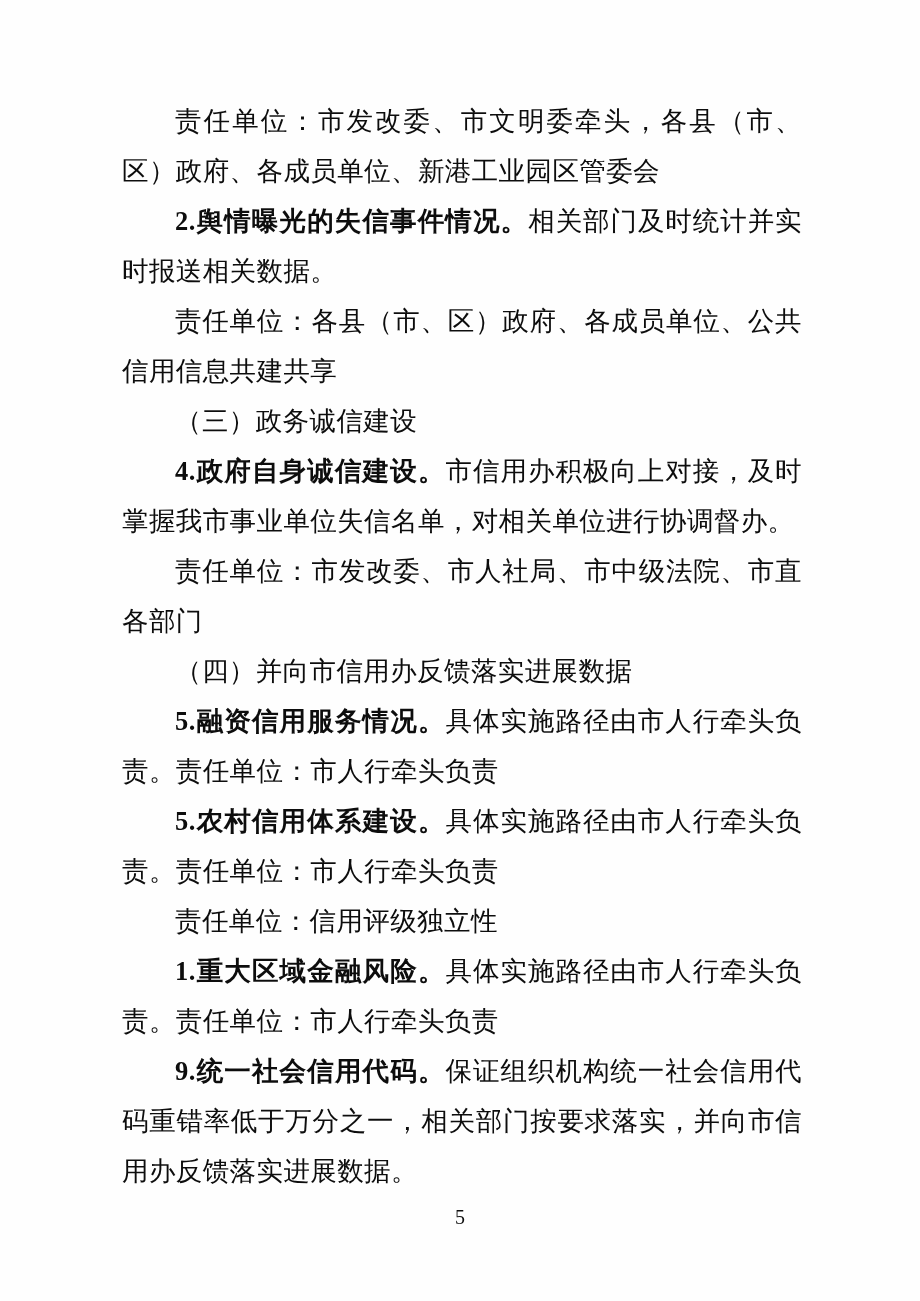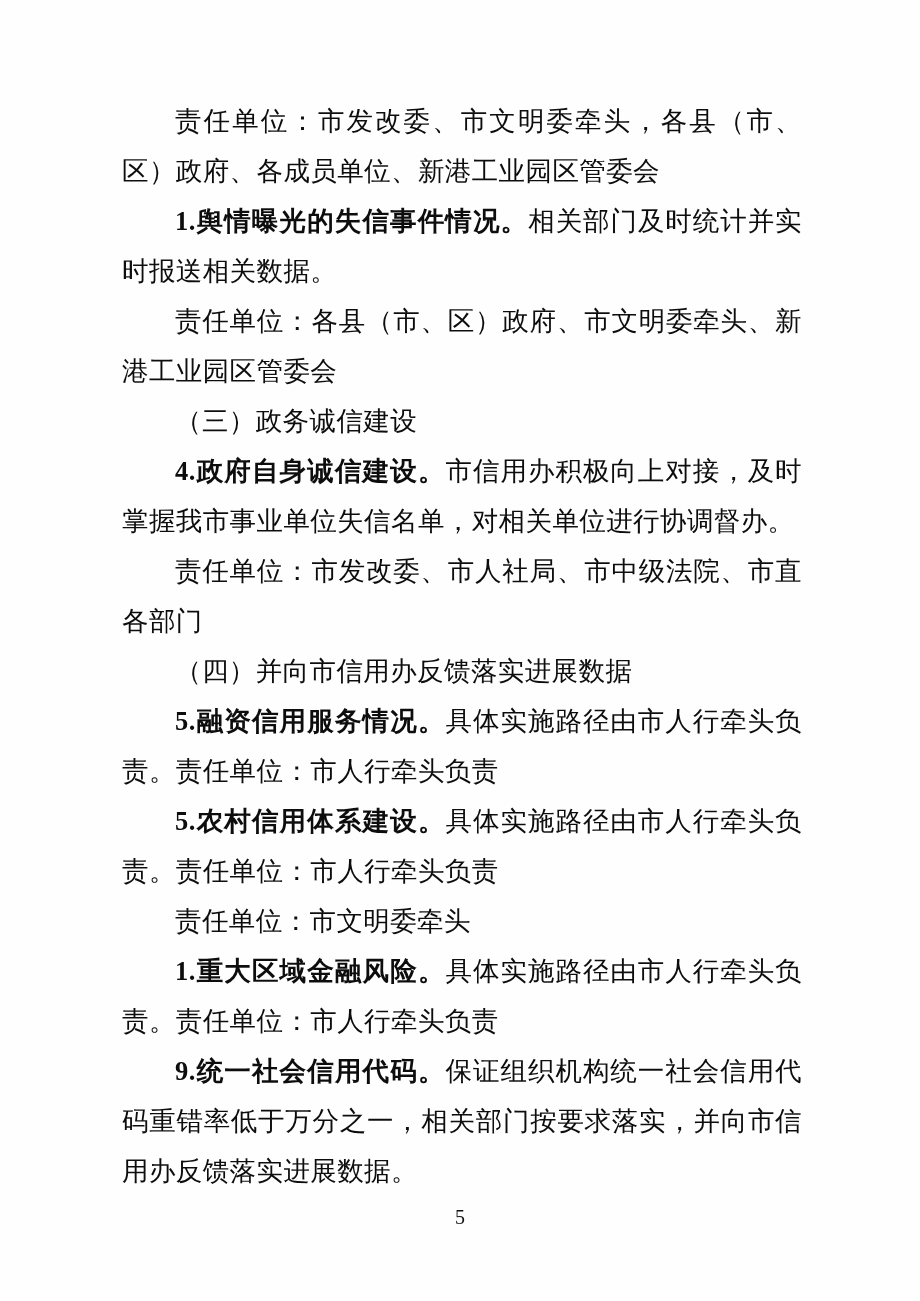--- a/index.html
+++ b/index.html
@@ -57,25 +57,25 @@
 <body>
 
 <div class="page">
   <div class="doc-body">
 
     <p class="para resp">
       <span class="rest">责任单位：市发改委、市文明委牵头，各县（市、区）政府、各成员单位、新港工业园区管委会</span>
     </p>
 
     <p class="para">
-      <span class="lead">1.舆情曝光的失信事件情况。</span><span class="rest">相关部门及时统计并实时报送相关数据。</span>
+      <span class="lead">2.舆情曝光的失信事件情况。</span><span class="rest">相关部门及时统计并实时报送相关数据。</span>
     </p>
 
     <p class="para resp">
-      <span class="rest">责任单位：各县（市、区）政府、市文明委牵头、新港工业园区管委会</span>
+      <span class="rest">责任单位：各县（市、区）政府、各成员单位、公共信用信息共建共享</span>
     </p>
 
     <p class="para">
       <span class="rest">（三）政务诚信建设</span>
     </p>
 
     <p class="para">
       <span class="lead">4.政府自身诚信建设。</span><span class="rest">市信用办积极向上对接，及时掌握我市事业单位失信名单，对相关单位进行协调督办。</span>
     </p>
 
@@ -90,21 +90,21 @@
     <p class="para">
       <span class="lead">5.融资信用服务情况。</span><span class="rest">具体实施路径由市人行牵头负责。责任单位：市人行牵头负责</span>
     </p>
 
     <p class="para">
       <span class="lead">5.农村信用体系建设。</span><span class="rest">具体实施路径由市人行牵头负责。责任单位：市人行牵头负责</span>
     </p>
 
 
     <p class="para resp">
-      <span class="rest">责任单位：市文明委牵头</span>
+      <span class="rest">责任单位：信用评级独立性</span>
     </p>
 
     <p class="para">
       <span class="lead">1.重大区域金融风险。</span><span class="rest">具体实施路径由市人行牵头负责。责任单位：市人行牵头负责</span>
     </p>
 
 
     <p class="para">
       <span class="lead">9.统一社会信用代码。</span><span class="rest">保证组织机构统一社会信用代码重错率低于万分之一，相关部门按要求落实，并向市信用办反馈落实进展数据。</span>
     </p>

